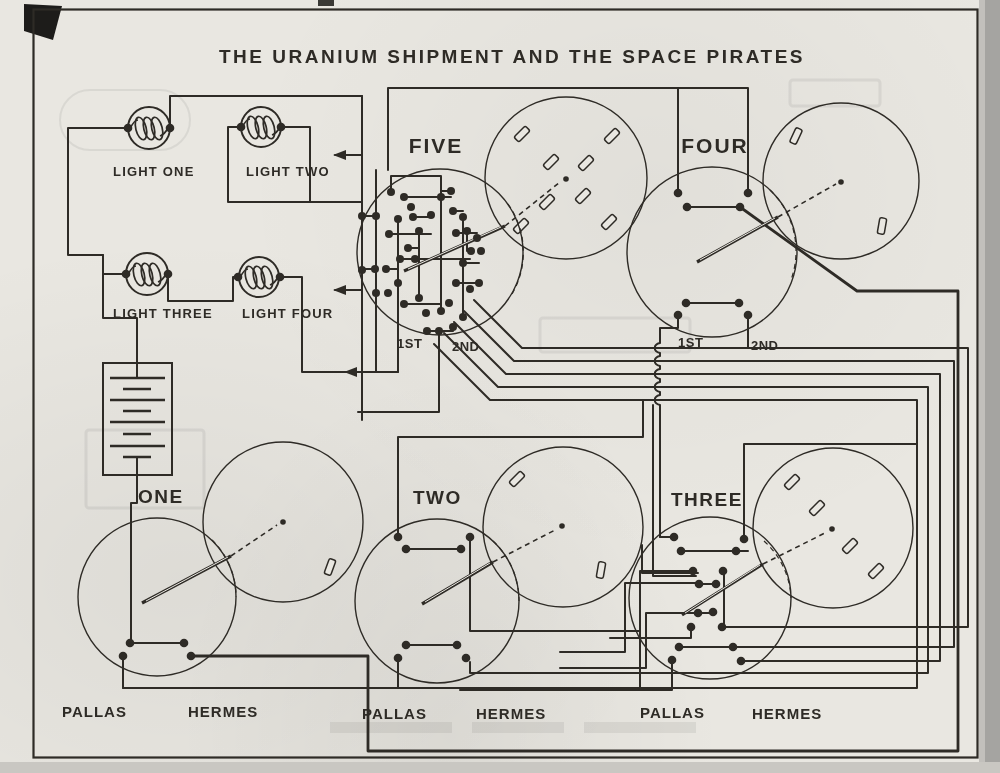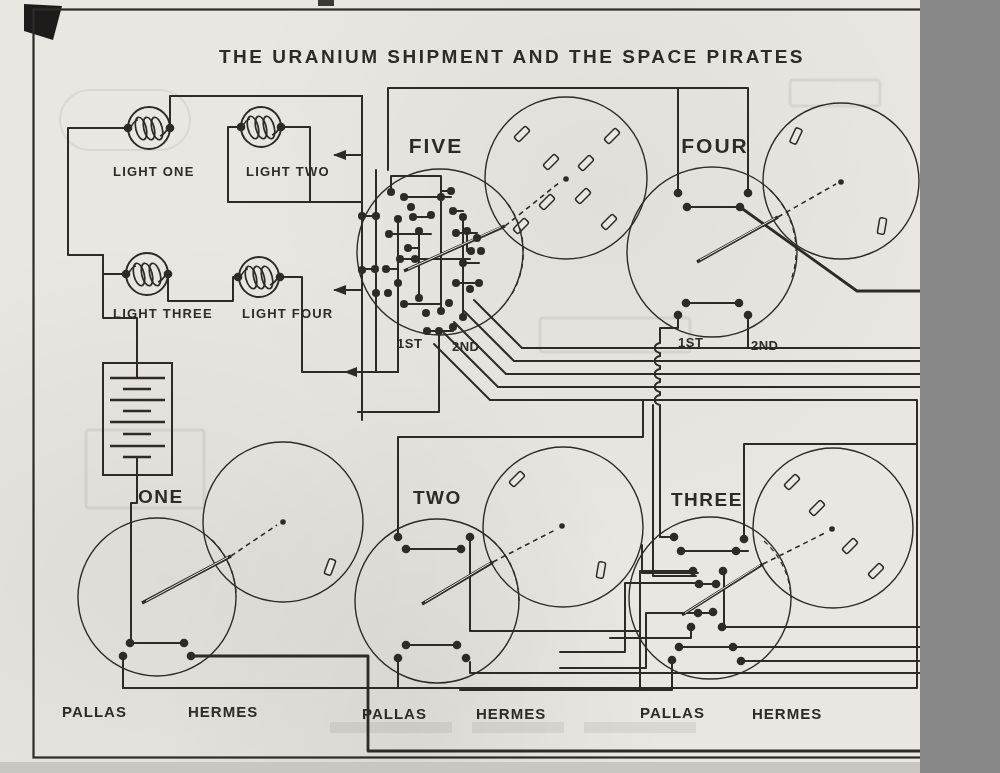--- a/index.html
+++ b/index.html
@@ -1,17 +1,17 @@
 <!DOCTYPE html>
 <html><head>
 <meta charset="utf-8">
 <style>
   html,body{margin:0;padding:0;background:#888;}
   .page{
-    position:relative;width:920px;height:773px;overflow:hidden;
+    position:relative;width:1000px;height:773px;overflow:hidden;
     background:
       radial-gradient(ellipse at 18% 75%, rgba(0,0,0,0.05), transparent 42%),
       radial-gradient(ellipse at 65% 25%, rgba(0,0,0,0.035), transparent 45%),
       radial-gradient(ellipse at 45% 95%, rgba(0,0,0,0.05), transparent 35%),
       #e9e7e1;
     font-family:"Liberation Sans", sans-serif;
   }
   svg{position:absolute;inset:0;}
   text{fill:#2e2b26;font-family:"Liberation Sans", sans-serif;font-weight:bold;}
   .t-title{font-size:19px;letter-spacing:2.5px;}

